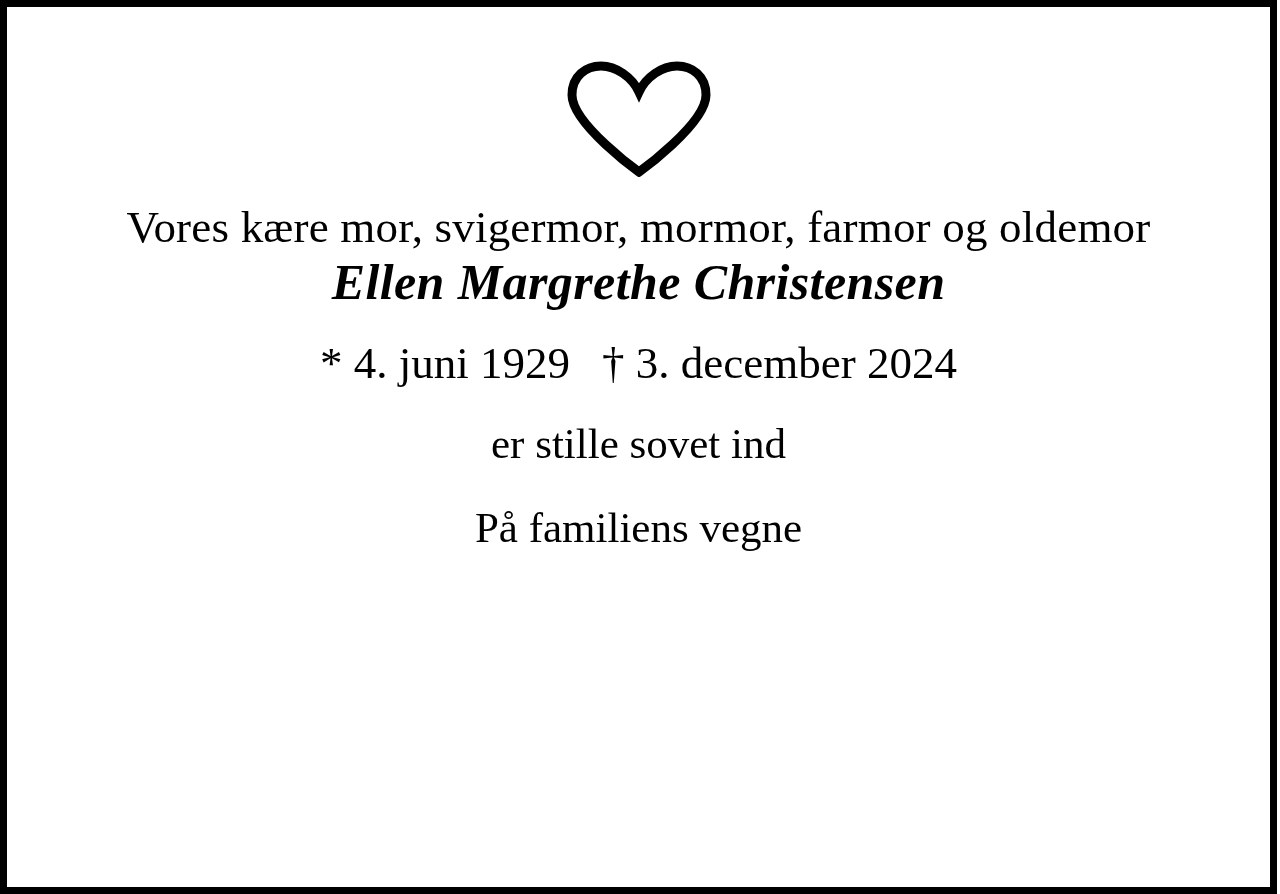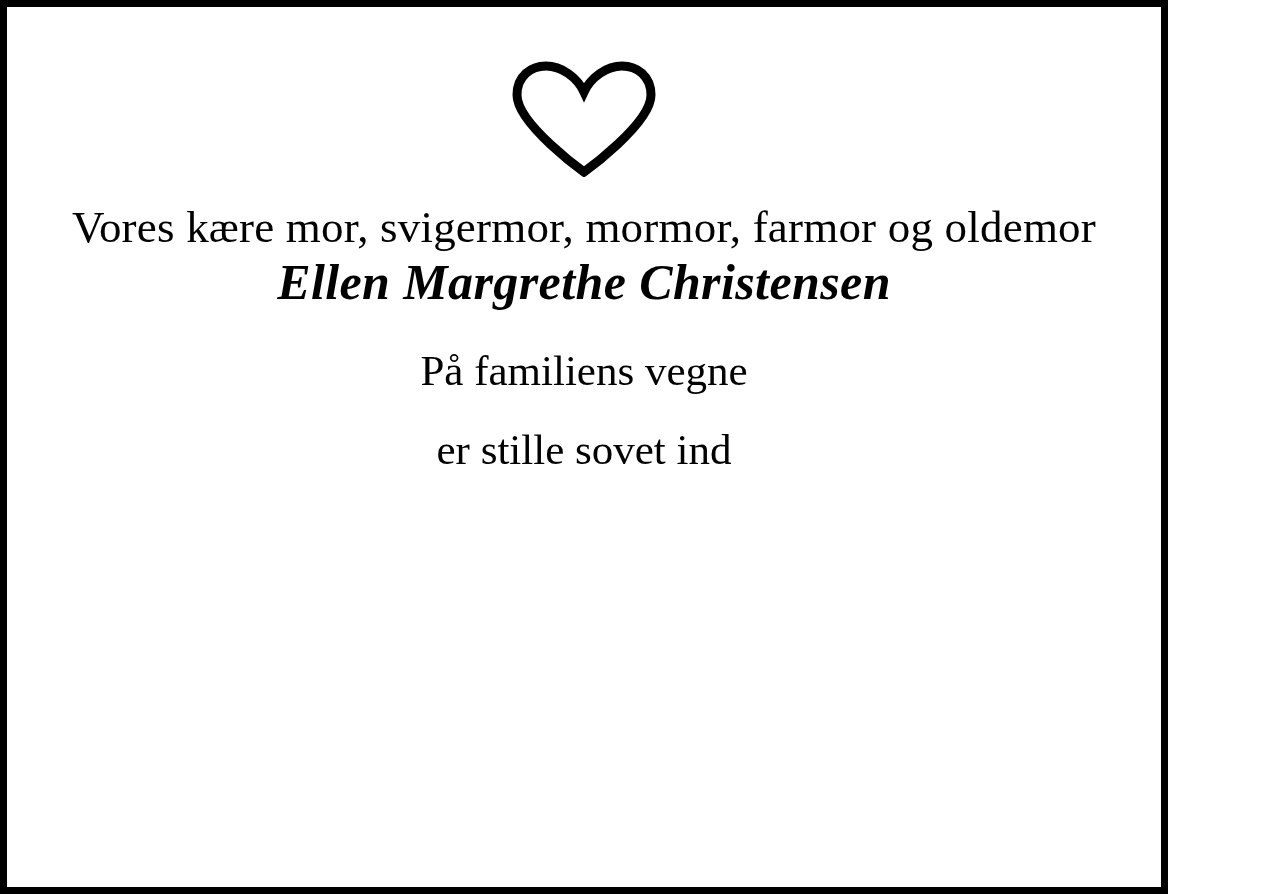--- a/index.html
+++ b/index.html
@@ -9,21 +9,21 @@
   }
   body {
     width: 1280px;
     height: 894px;
     font-family: "Liberation Serif", "DejaVu Serif", serif;
     color: #000000;
     overflow: hidden;
   }
   .notice {
     box-sizing: border-box;
-    width: 1168px;
+    width: 1277px;
     height: 894px;
     border: 7px solid #000000;
     background: #ffffff;
     display: flex;
     flex-direction: column;
     align-items: center;
     padding: 38px 40px 30px 40px;
   }
   .heart-wrap {
     margin-top: 16px;
@@ -81,20 +81,23 @@
   <div class="heart-wrap">
     <svg width="150" height="116" viewBox="0 0 150 116" aria-hidden="true">
       <path d="M75 111 C 75 111, 8 63, 8 34 C 8 15, 22 5, 37 5 C 52 5, 68 16, 75 31 C 82 16, 98 5, 113 5 C 128 5, 142 15, 142 34 C 142 63, 75 111, 75 111 Z" fill="none" stroke="#000000" stroke-width="9" stroke-linejoin="miter"></path>
     </svg>
   </div>
 
   <div class="line intro">Vores kære mor, svigermor, mormor, farmor og oldemor</div>
 
   <div class="line name">Ellen Margrethe Christensen</div>
 
+  <div class="line dates">
+    <span>* 4. juni 1929</span><span class="gap"></span><span>† 3. december 2024</span>
+  </div>
+
+  <div class="line passed">er stille sovet ind</div>
 
   <div class="line behalf">På familiens vegne</div>
-
-  <div class="line passed">er stille sovet ind</div>
 
 
 
 </div>
 
 </body></html>

